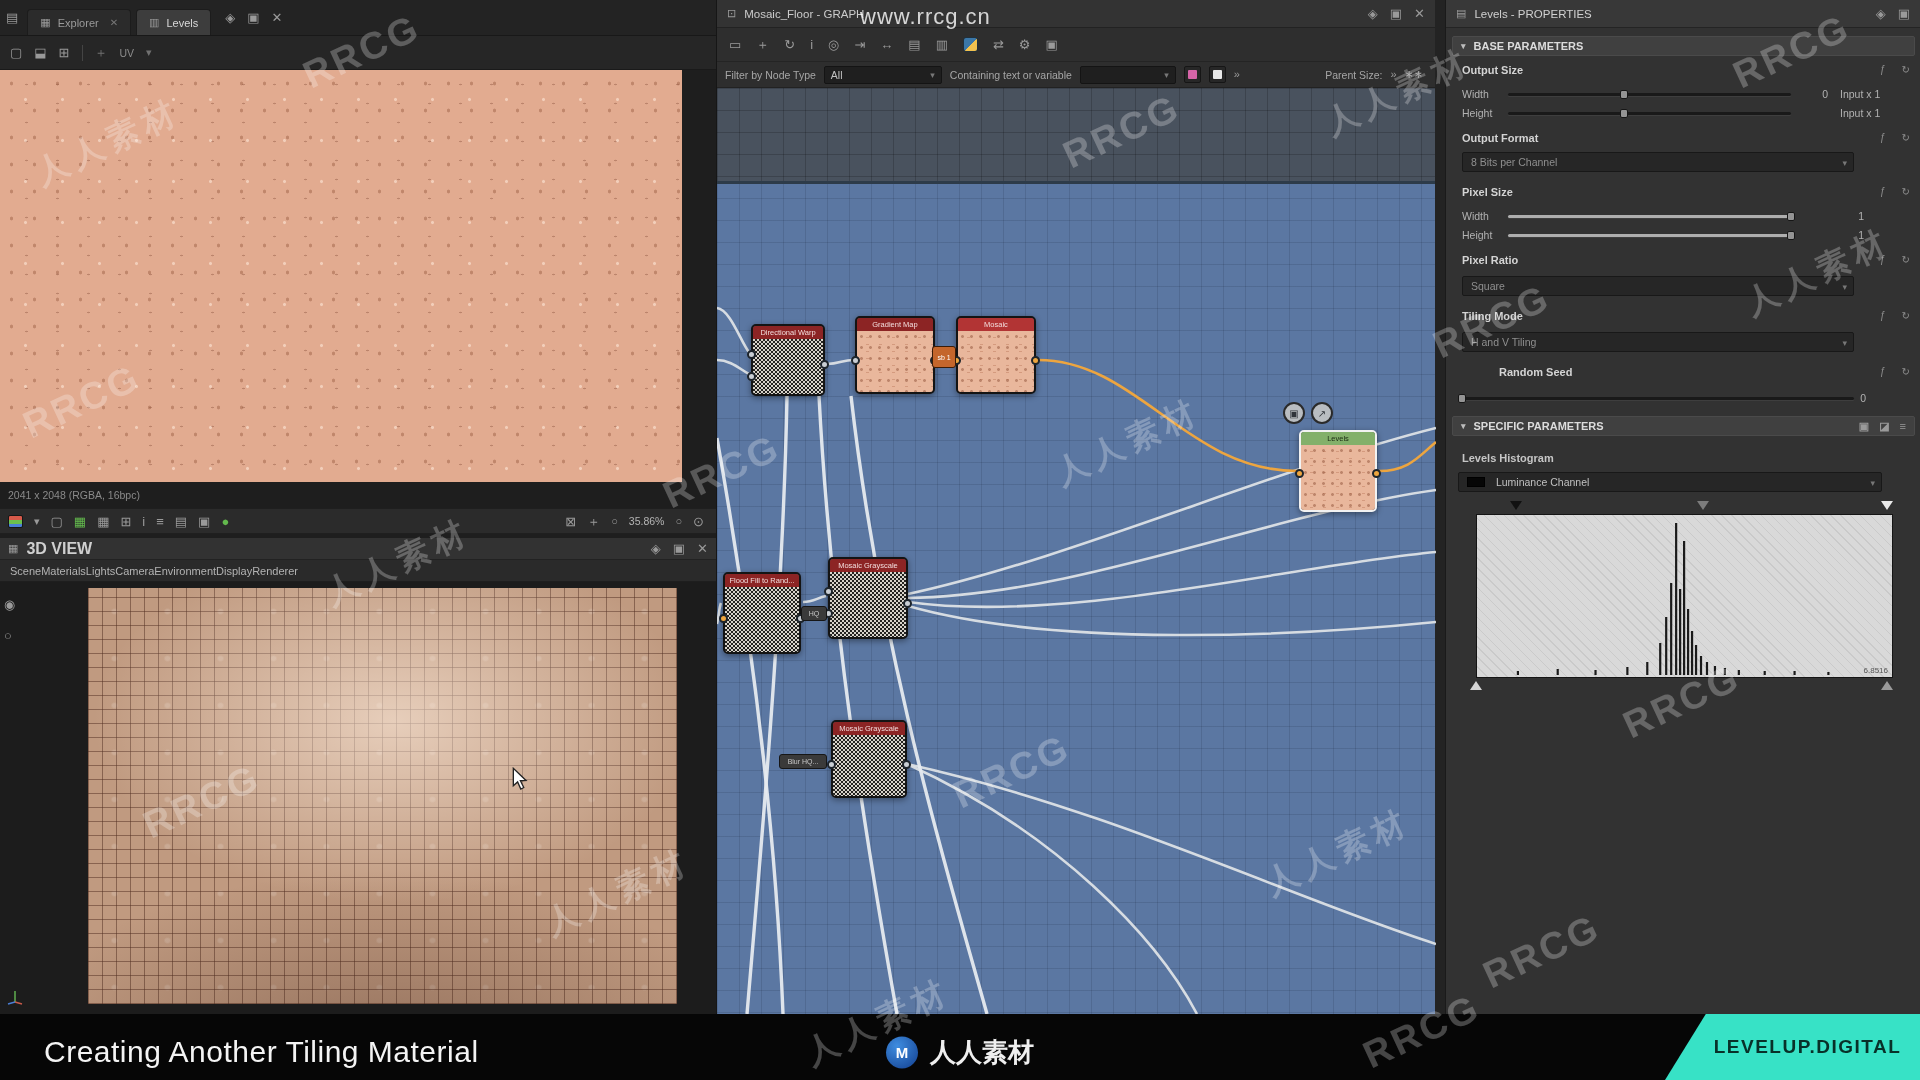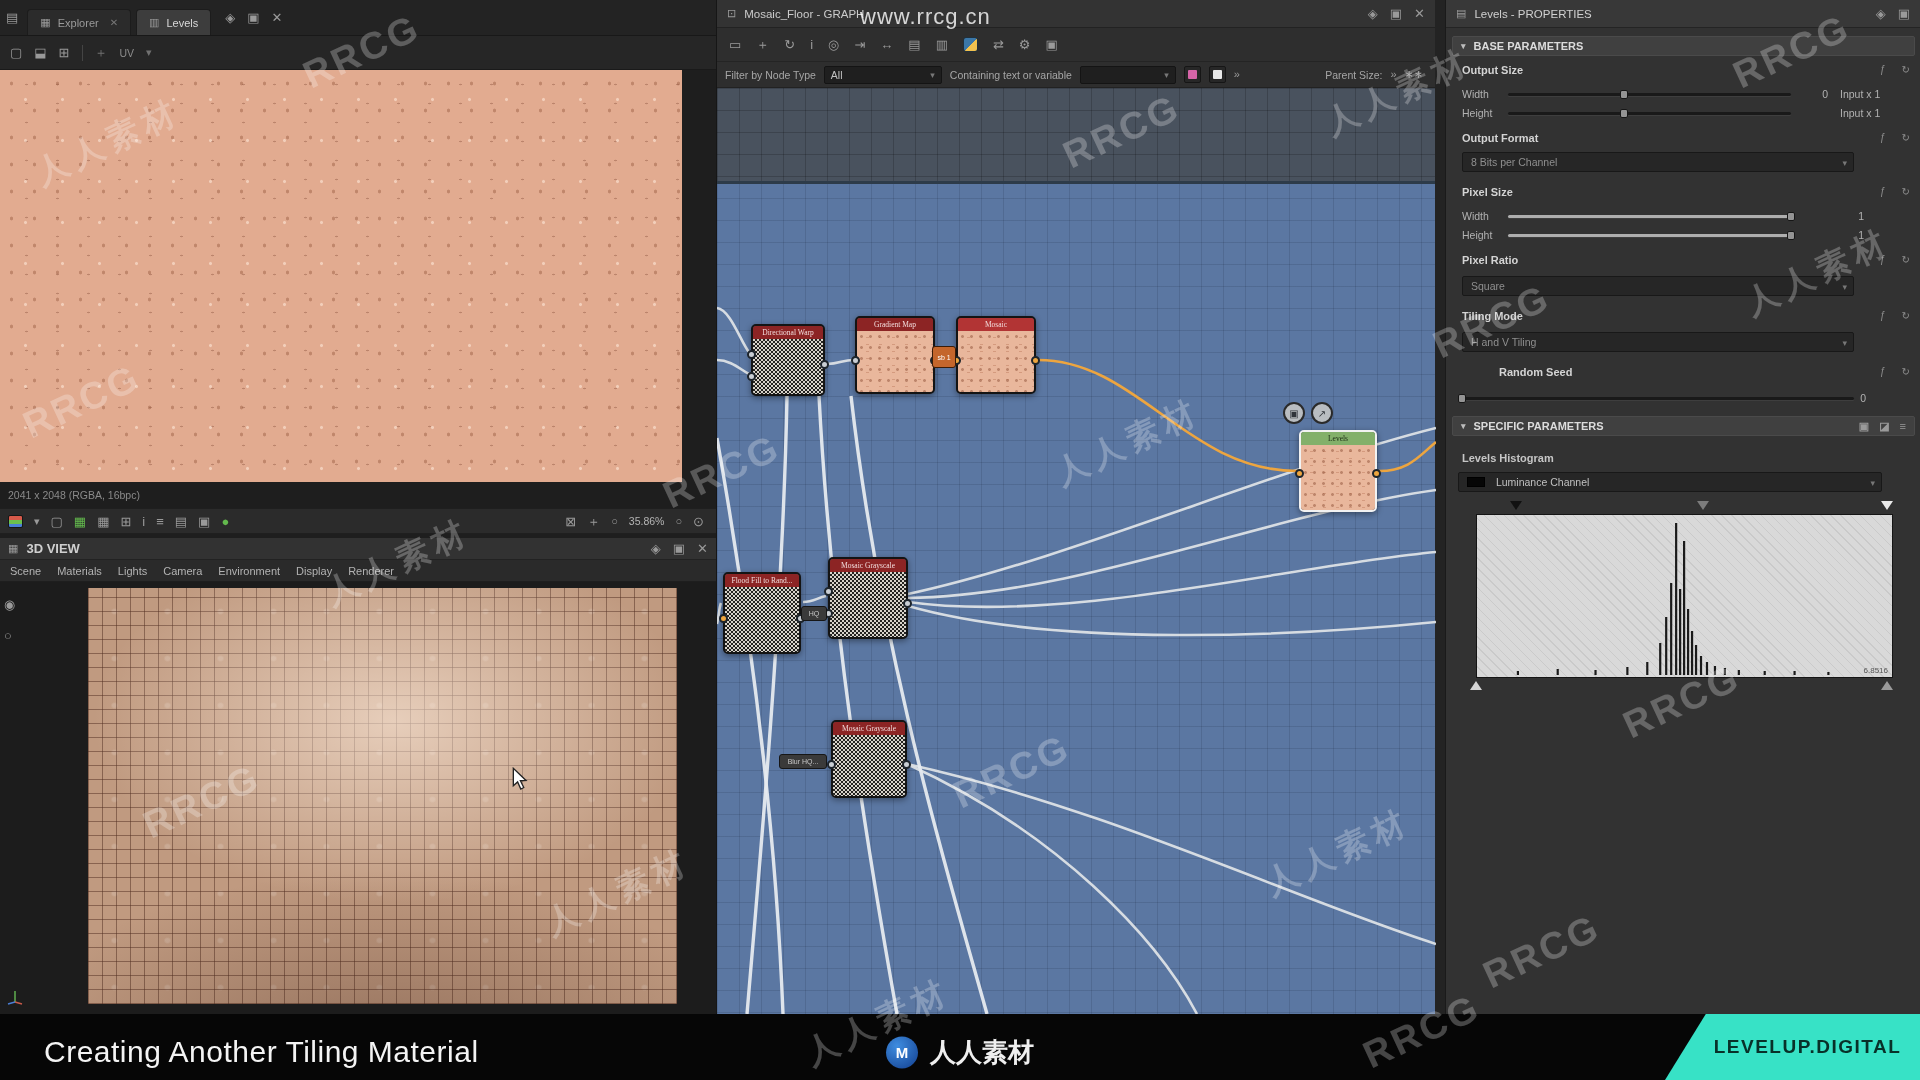--- a/index.html
+++ b/index.html
@@ -33,23 +33,23 @@
     background-position:7px 9px,0 0,11px 5px;}
   .tex-caption{position:absolute;left:0;top:482px;width:682px;height:26px;display:flex;align-items:center;padding-left:8px;font-size:10.5px;color:#8a8a8a;}
 
   .toolbar2d{position:absolute;left:0;top:508px;width:716px;height:26px;background:#2b2b2b;border-top:1px solid #1f1f1f;border-bottom:1px solid #1f1f1f;display:flex;align-items:center;gap:11px;padding:0 8px;}
   .layers-chip{width:15px;height:13px;background:linear-gradient(#d65a4a 0 4px,#6cbf4d 4px 8px,#4a7fd6 8px 13px);border:1px solid #161616;border-radius:2px;}
   .t2d-right{margin-left:auto;display:flex;align-items:center;gap:11px;padding-right:4px;}
   .zoomv{font-size:10.5px;color:#b5b5b5;}
   .grn{color:#63b94d;}
 
   .v3d-header{position:absolute;left:0;top:538px;width:716px;height:22px;background:#323232;border-bottom:1px solid #222;display:flex;align-items:center;gap:8px;padding:0 8px;}
-  .v3d-title{font-size:13px;font-weight:bold;color:#cfcfcf;}
+  .v3d-title{font-size:16px;font-weight:bold;color:#cfcfcf;}
   .v3d-header .panel-ctl{margin-left:auto;}
-  .v3d-menu{position:absolute;left:0;top:560px;width:716px;height:22px;background:#2a2a2a;border-bottom:1px solid #1e1e1e;display:flex;align-items:center;gap:16px;padding:0 10px;}
+  .v3d-menu{position:absolute;left:0;top:560px;width:716px;height:22px;background:#2a2a2a;border-bottom:1px solid #1e1e1e;display:flex;align-items:center;gap:0;padding:0 10px;}
   .v3d-menu span{font-size:11px;color:#b3b3b3;}
   .v3d-body{position:absolute;left:0;top:582px;width:716px;height:432px;background:#1c1c1c;}
   .v3d-side{position:absolute;left:4px;top:16px;display:flex;flex-direction:column;gap:18px;}
   .v3d-render{position:absolute;left:88px;top:6px;width:589px;height:416px;
     background-color:#c09a80;
     background-image:
       radial-gradient(ellipse 430px 260px at 52% 32%, rgba(255,238,223,.62), rgba(255,238,223,0) 70%),
       radial-gradient(ellipse 600px 300px at 50% 115%, rgba(58,30,20,.35), rgba(58,30,20,0) 65%),
       repeating-linear-gradient(0deg, rgba(80,45,32,.5) 0 1px, transparent 1px 14px),
       repeating-linear-gradient(90deg, rgba(80,45,32,.5) 0 1px, transparent 1px 14px),
@@ -73,21 +73,21 @@
 
   .g-canvas{position:absolute;left:0;top:88px;width:719px;height:926px;overflow:hidden;
     background-color:#5b77a2;
     background-image:linear-gradient(rgba(18,30,50,.14) 1px,transparent 1px),linear-gradient(90deg,rgba(18,30,50,.14) 1px,transparent 1px);
     background-size:22px 22px;}
   .g-band{position:absolute;left:0;top:0;width:100%;height:96px;background-color:#49525e;
     background-image:linear-gradient(rgba(0,0,0,.18) 1px,transparent 1px),linear-gradient(90deg,rgba(0,0,0,.18) 1px,transparent 1px);
     background-size:22px 22px;border-bottom:3px solid #2d3b49;}
   .wires{position:absolute;left:0;top:0;z-index:2;}
 
-  .node{position:absolute;border:2px solid #141414;border-radius:5px;background:#555;box-shadow:0 2px 6px rgba(0,0,0,.4);z-index:3;font-family:Liberation Serif, serif;}
+  .node{position:absolute;border:2px solid #141414;border-radius:5px;background:#555;box-shadow:0 2px 6px rgba(0,0,0,.4);z-index:3;}
   .node.selected{border-color:#f2f2f2;}
   .node-head{height:13px;display:flex;align-items:center;justify-content:center;font-size:7.5px;color:#f2dcdc;border-radius:3px 3px 0 0;overflow:hidden;white-space:nowrap;padding:0 2px;}
   .head-red{background:#8c2424;}
   .head-bright{background:#b23434;}
   .head-green{background:#83b06a;color:#1c2b14;}
   .node-body{position:absolute;left:0;right:0;top:13px;bottom:0;border-radius:0 0 3px 3px;}
   .body-salmon{background-color:#e9b79c;background-image:radial-gradient(rgba(146,84,58,.5) 1px,transparent 1.6px),radial-gradient(rgba(180,110,80,.4) 1px,transparent 1.5px);background-size:9px 11px,13px 7px;background-position:0 0,4px 3px;}
   .body-noise{background:repeating-conic-gradient(#23221f 0% 25%, #d8d3ca 25% 50%) 0 0/4px 4px;}
   .dot{position:absolute;width:9px;height:9px;border-radius:50%;background:#c9ced4;border:2px solid #1d242b;z-index:4;}
   .dot.l{left:-6px;} .dot.r{right:-6px;}

